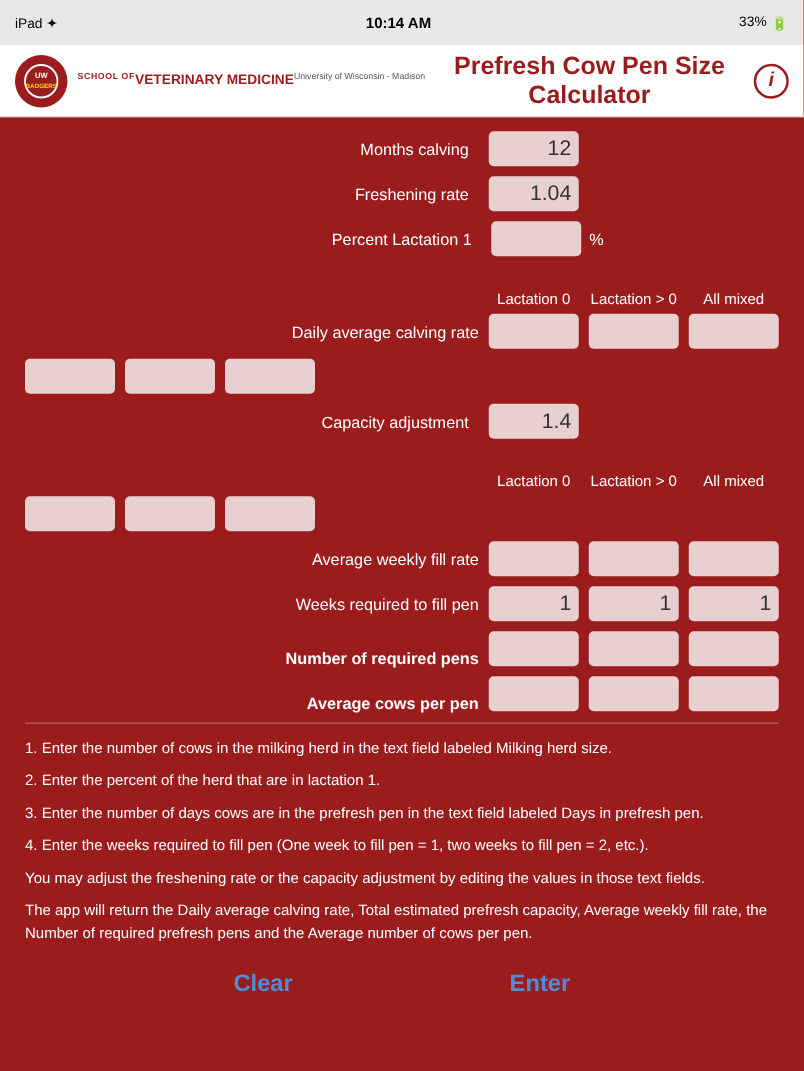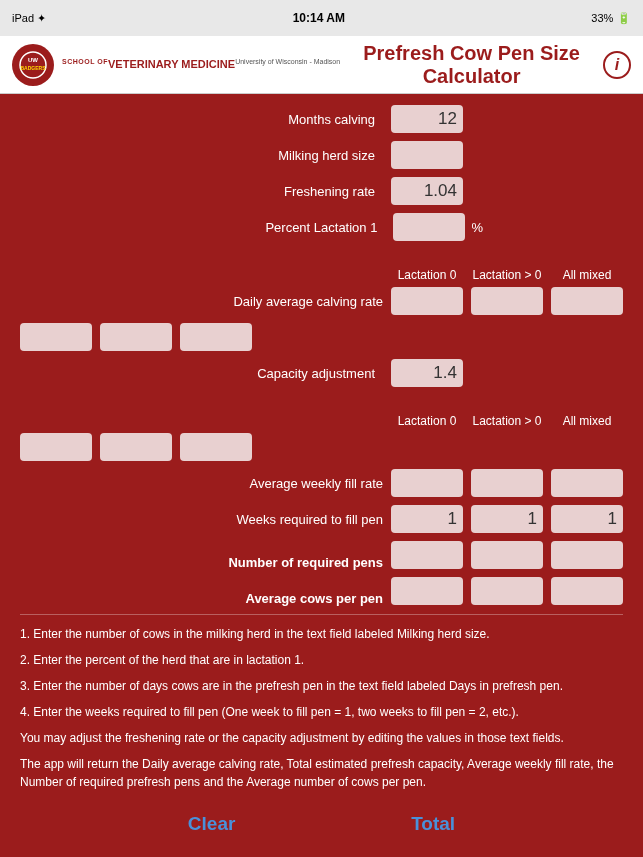--- a/index.html
+++ b/index.html
@@ -237,25 +237,20 @@
 </div>
 
 <div class="main">
 
   <div class="form-row">
     <div class="label" style="flex:1; padding-right:8px;">Months calving</div>
     <input class="input-field" type="text" value="12" style="">
     <div style="width: calc(72px*2 + 8px*2); flex-shrink:0;"></div>
   </div>
 
-  <div class="form-row">
-    <div class="label" style="flex:1; padding-right:8px;">Milking herd size</div>
-    <input class="input-field" type="text" value="" style="">
-    <div style="width: calc(72px*2 + 8px*2); flex-shrink:0;"></div>
-  </div>
 
   <div class="form-row">
     <div class="label" style="flex:1; padding-right:8px;">Freshening rate</div>
     <input class="input-field" type="text" value="1.04" style="">
     <div style="width: calc(72px*2 + 8px*2); flex-shrink:0;"></div>
   </div>
 
   <div class="form-row">
     <div class="label" style="flex:1; padding-right:8px;">Percent Lactation 1</div>
     <input class="input-field" type="text" value="" style="">
@@ -348,16 +343,16 @@
     <p>1. Enter the number of cows in the milking herd in the text field labeled Milking herd size.</p>
     <p>2. Enter the percent of the herd that are in lactation 1.</p>
     <p>3. Enter the number of days cows are in the prefresh pen in the text field labeled Days in prefresh pen.</p>
     <p>4. Enter the weeks required to fill pen (One week to fill pen = 1, two weeks to fill pen = 2, etc.).</p>
     <p>You may adjust the freshening rate or the capacity adjustment by editing the values in those text fields.</p>
     <p>The app will return the Daily average calving rate, Total estimated prefresh capacity, Average weekly fill rate, the Number of required prefresh pens and the Average number of cows per pen.</p>
   </div>
 
   <div class="footer">
     <button class="footer-btn">Clear</button>
-    <button class="footer-btn">Total</button>
+    <button class="footer-btn">Enter</button>
   </div>
 
 </div>
 
 </body></html>

